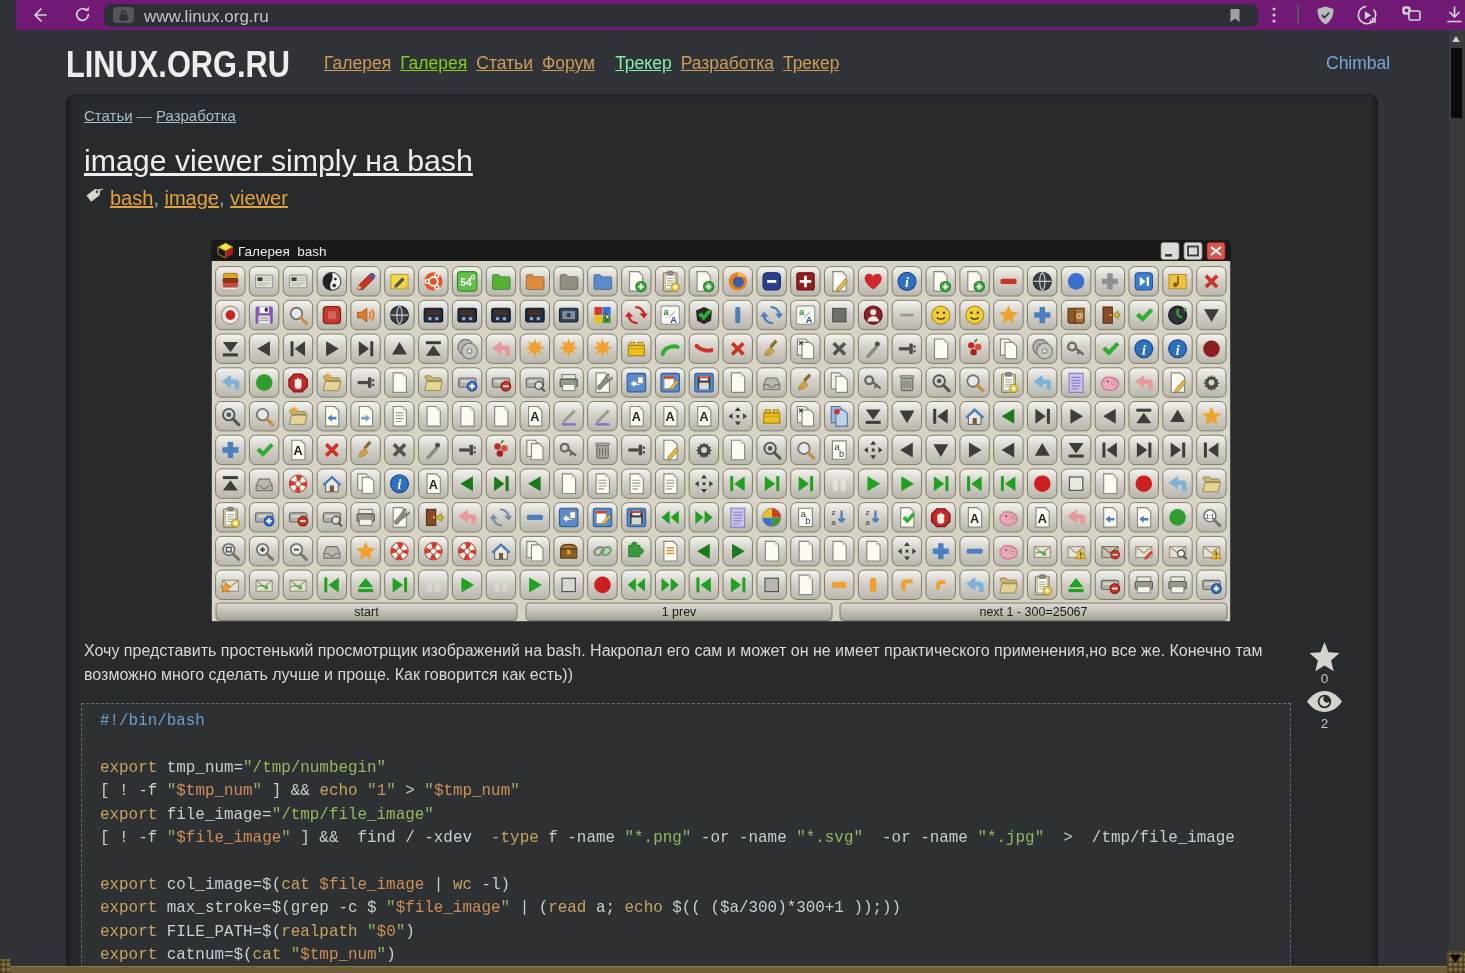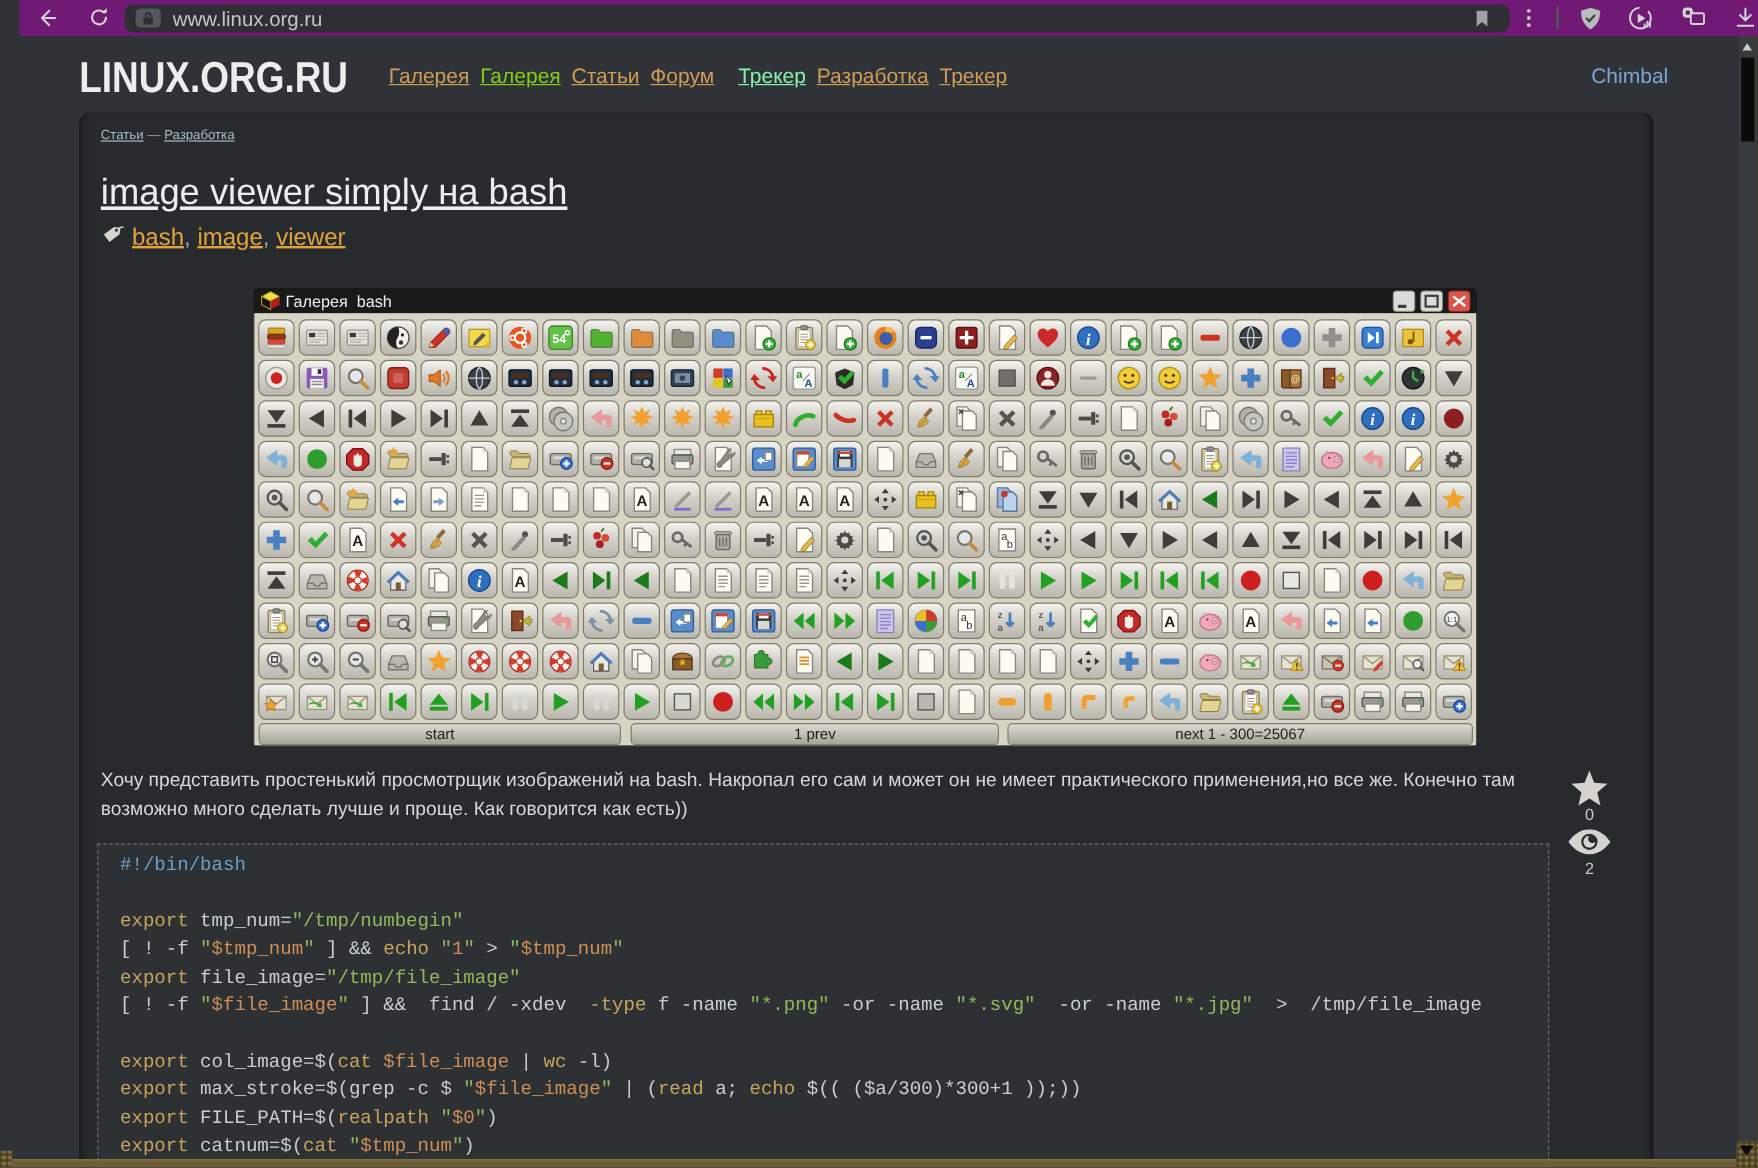--- a/index.html
+++ b/index.html
@@ -54,21 +54,21 @@
     </svg>
 </div>
 
 <div class="abs" style="left:66px;top:44px;font-size:36px;font-weight:bold;letter-spacing:0;color:#ededee;transform:scaleX(.855);transform-origin:left center">LINUX.ORG.RU</div>
 <div class="abs" style="left:324px;top:53px;font-size:17.5px;color:#cf9c55;white-space:nowrap">
 <a style="color:#cf9c55;margin-right:9px">Галерея</a><a style="color:#84cc16;margin-right:9px">Галерея</a><a style="color:#cf9c55;margin-right:9px">Статьи</a><a style="color:#cf9c55;margin-right:20px">Форум</a><a style="color:#86efac;margin-right:9px">Трекер</a><a style="color:#cf9c55;margin-right:9px">Разработка</a><a style="color:#cf9c55">Трекер</a>
 </div>
 <div class="abs" style="left:1326px;top:53px;font-size:17.5px;color:#7aa5d4">Chimbal</div>
 
 <div class="abs" style="left:66px;top:94px;width:1312px;height:879px;background:#282b2e;border-radius:9px 9px 0 0;box-shadow:inset 5px 0 4px -2px rgba(18,20,22,.7), inset -5px 0 4px -2px rgba(18,20,22,.7)"></div>
-<div class="abs" style="left:84px;top:107px;font-size:11px;color:#9aa2a7"><a style="color:#a8bcc9">Статьи</a> — <a style="color:#a8bcc9">Разработка</a></div>
+<div class="abs" style="left:84px;top:107px;font-size:15px;color:#9aa2a7"><a style="color:#a8bcc9">Статьи</a> — <a style="color:#a8bcc9">Разработка</a></div>
 <a class="abs" style="left:84px;top:144px;font-size:30.3px;color:#eceded">image viewer simply на bash</a>
 <svg class="abs" style="left:85px;top:187px" width="19" height="18" viewBox="0 0 19 18">
     <path d="M1.5 9.5L9 2h5.5v5.5L7 15z" fill="#d6d4cc" transform="rotate(8 9 9)"></path>
     <circle cx="12" cy="4.8" r="1.3" fill="#33363a"></circle>
     <path d="M14 3.5c1.5-1.2 3-1.6 4-1" stroke="#d6d4cc" stroke-width="1.1" fill="none"></path>
   </svg>
 <div class="abs" style="left:110px;top:187px;font-size:20px;color:#9aa2a7"><a style="color:#e2a23c">bash</a>, <a style="color:#e2a23c">image</a>, <a style="color:#e2a23c">viewer</a></div>
 <svg style="position:absolute;left:211px;top:240px" width="1020" height="382" viewBox="0 0 1020 382">
 <defs>
 <linearGradient id="bg" x1="0" y1="0" x2="0" y2="1">

